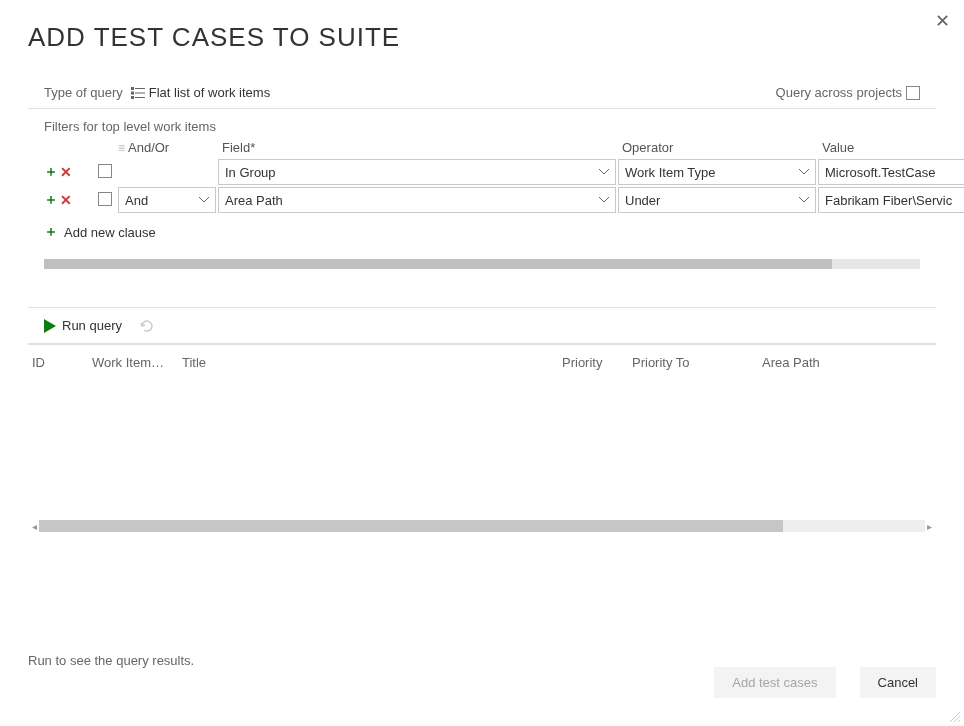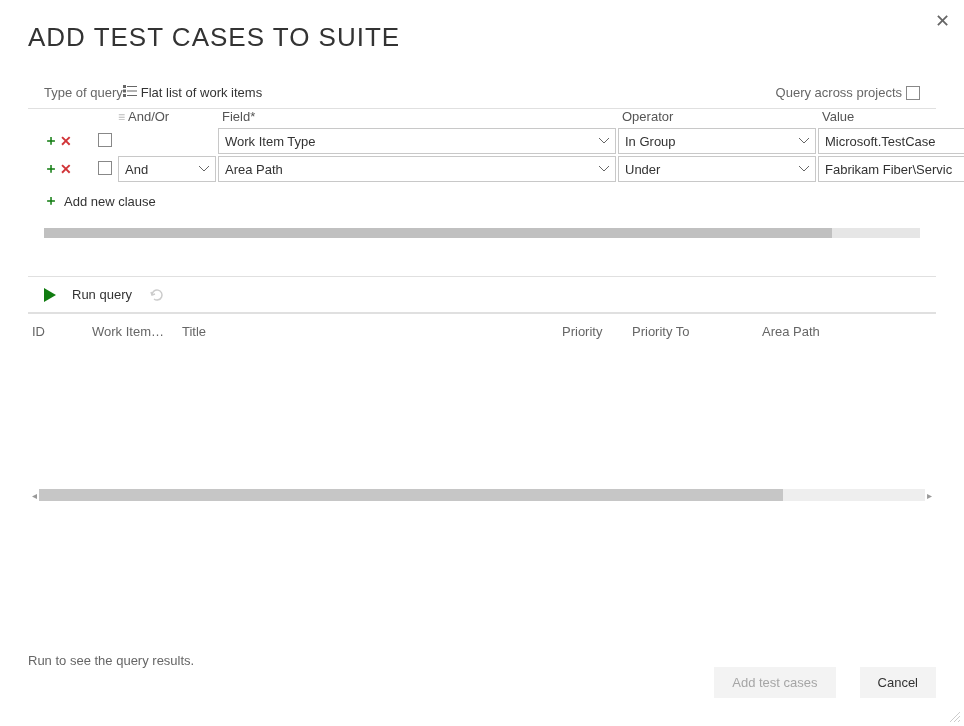--- a/index.html
+++ b/index.html
@@ -1,22 +1,22 @@
 <!DOCTYPE html>
 <html><head>
   <meta charset="utf-8">
   <style>
     * { box-sizing: border-box; margin: 0; padding: 0; }
     body { font-family: "Segoe UI", Arial, sans-serif; font-size: 13px; color: #333; background: #fff; width: 964px; height: 726px; position: relative; }
     .dialog { padding: 20px 28px; height: 100%; display: flex; flex-direction: column; }
     .close-btn { position: absolute; top: 10px; right: 14px; font-size: 18px; color: #666; cursor: pointer; font-weight: 300; }
     .title { font-size: 26px; font-weight: 300; letter-spacing: 1px; color: #333; margin-bottom: 24px; margin-top: 2px; }
     .query-header { display: flex; justify-content: space-between; align-items: center; padding: 8px 16px 8px 16px; border-bottom: 1px solid #e0e0e0; color: #666; font-size: 13px; }
-    .query-type { display: flex; align-items: center; gap: 0; }
-    .query-type-value { color: #333; display: flex; gap: 4px; }
+    .query-type { display: flex; align-items: center; gap: 8px; }
+    .query-type-value { color: #333; display: flex; align-items: center; gap: 4px; }
     .across-projects { display: flex; align-items: center; color: #666; }
     .section-label { padding: 10px 16px 6px 16px; color: #666; font-size: 13px; }
     .filter-table { padding: 0 16px; }
     .filter-head { display: grid; grid-template-columns: 50px 24px 100px 400px 200px 160px; gap: 0; align-items: center; color: #555; font-size: 13px; padding-bottom: 4px; }
     .filter-head .col-andor { display: flex; align-items: center; gap: 4px; grid-column: 3; }
     .filter-head .col-field { grid-column: 4; padding-left: 4px; }
     .filter-head .col-op { grid-column: 5; padding-left: 4px; }
     .filter-head .col-val { grid-column: 6; padding-left: 4px; }
     .filter-row { display: grid; grid-template-columns: 50px 24px 100px 400px 200px 160px; align-items: center; margin-bottom: 2px; }
     .row-actions { display: flex; gap: 2px; align-items: center; }
@@ -25,21 +25,21 @@
     .checkbox { width: 14px; height: 14px; border: 1px solid #888; background: #fff; display: inline-block; margin-left: 4px; cursor: pointer; }
     .select-box { border: 1px solid #c8c8c8; height: 26px; display: flex; align-items: center; justify-content: space-between; padding: 0 6px; background: #fff; font-size: 13px; color: #333; cursor: pointer; margin-right: 2px; }
     .chev { color: #666; }
     .add-clause { display: flex; align-items: center; gap: 6px; padding: 8px 16px 18px 16px; color: #333; font-size: 13px; cursor: pointer; }
     .add-clause .plus-icon { font-size: 14px; }
     .thick-scroll { height: 10px; background: #e6e6e6; margin: 0 16px 0 16px; position: relative; }
     .thick-scroll-thumb { height: 10px; background: #c0c0c0; width: 90%; position: absolute; left: 0; }
     .spacer1 { height: 28px; }
     .results-area { border-top: 1px solid #e0e0e0; margin-top: 10px; border-bottom: 1px solid #e0e0e0; }
     .toolbar { display: flex; align-items: center; gap: 18px; padding: 10px 16px; color: #333; font-size: 13px; }
-    .run-query { display: flex; align-items: center; gap: 16px; cursor: pointer; }
+    .run-query { display: flex; align-items: center; gap: 6px; cursor: pointer; }
     .play-icon { color: #107c10; font-size: 14px; }
     .refresh-icon { color: #bbb; font-size: 15px; cursor: pointer; }
     .grid-head { display: grid; grid-template-columns: 60px 90px 380px 70px 130px 170px; padding: 10px 16px 10px 4px; color: #666; font-size: 13px; border-top: 1px solid #e0e0e0; }
     .grid-body { height: 138px; }
     .hscroll { display: flex; align-items: center; height: 16px; padding: 0 2px; }
     .hscroll .arrow { color: #999; font-size: 10px; padding: 0 2px; cursor: pointer; user-select: none; }
     .hscroll-track { flex: 1; height: 12px; background: #eee; position: relative; }
     .hscroll-thumb { height: 12px; background: #c6c6c6; width: 84%; position: absolute; left: 0; cursor: pointer; }
     .footer { margin-top: auto; display: flex; align-items: center; justify-content: space-between; padding: 20px 0 8px 0; }
     .footer-msg { color: #666; font-size: 13px; }
@@ -72,20 +72,21 @@
         </span>
         <span>Flat list of work items</span>
       </span>
     </div>
     <div class="across-projects">
       <span>Query across projects</span>
       <span class="checkbox"></span>
     </div>
   </div>
 
+  <div class="section-label">Filters for top level work items</div>
 
   <div class="filter-table">
     <div class="filter-head">
       <div></div>
         <div></div>
       <div class="col-andor">
         <span class="list-lines">≡</span>
         <span>And/Or</span>
       </div>
       <div class="col-field">Field*</div>
@@ -94,29 +95,29 @@
     </div>
 
     <div class="filter-row">
       <div class="row-actions">
         <span class="plus-icon">＋</span>
         <span class="x-icon">✕</span>
       </div>
       <div><span class="checkbox"></span></div>
       <div></div>
       <div class="select-box">
+        <span>In Group</span>
+        <span class="chev">
+            <svg width="10" height="6" viewBox="0 0 10 6">
+              <path d="M0 0 L5 5 L10 0" stroke="#666" fill="none" stroke-width="1"></path>
+            </svg>
+          </span>
+      </div>
+      <div class="select-box">
         <span>Work Item Type</span>
-        <span class="chev">
-            <svg width="10" height="6" viewBox="0 0 10 6">
-              <path d="M0 0 L5 5 L10 0" stroke="#666" fill="none" stroke-width="1"></path>
-            </svg>
-          </span>
-      </div>
-      <div class="select-box">
-        <span>In Group</span>
         <span class="chev">
             <svg width="10" height="6" viewBox="0 0 10 6">
               <path d="M0 0 L5 5 L10 0" stroke="#666" fill="none" stroke-width="1"></path>
             </svg>
           </span>
       </div>
       <div class="select-box">
         <span>Microsoft.TestCase</span>
       </div>
     </div>

